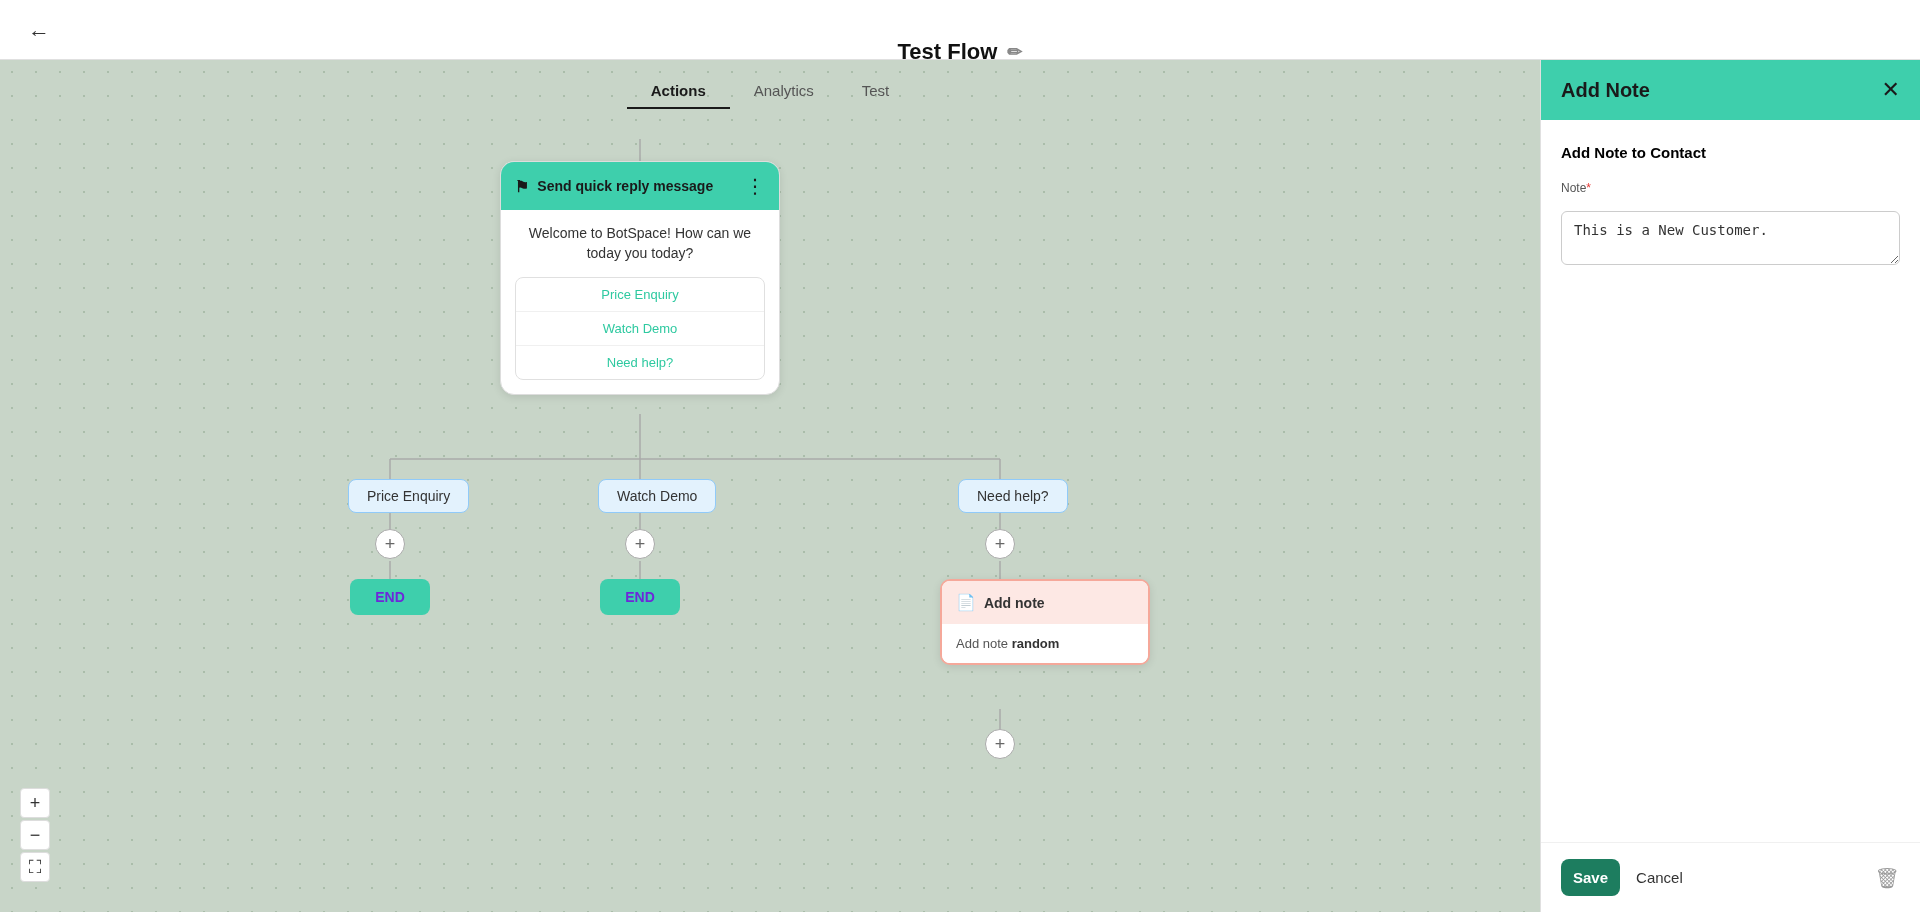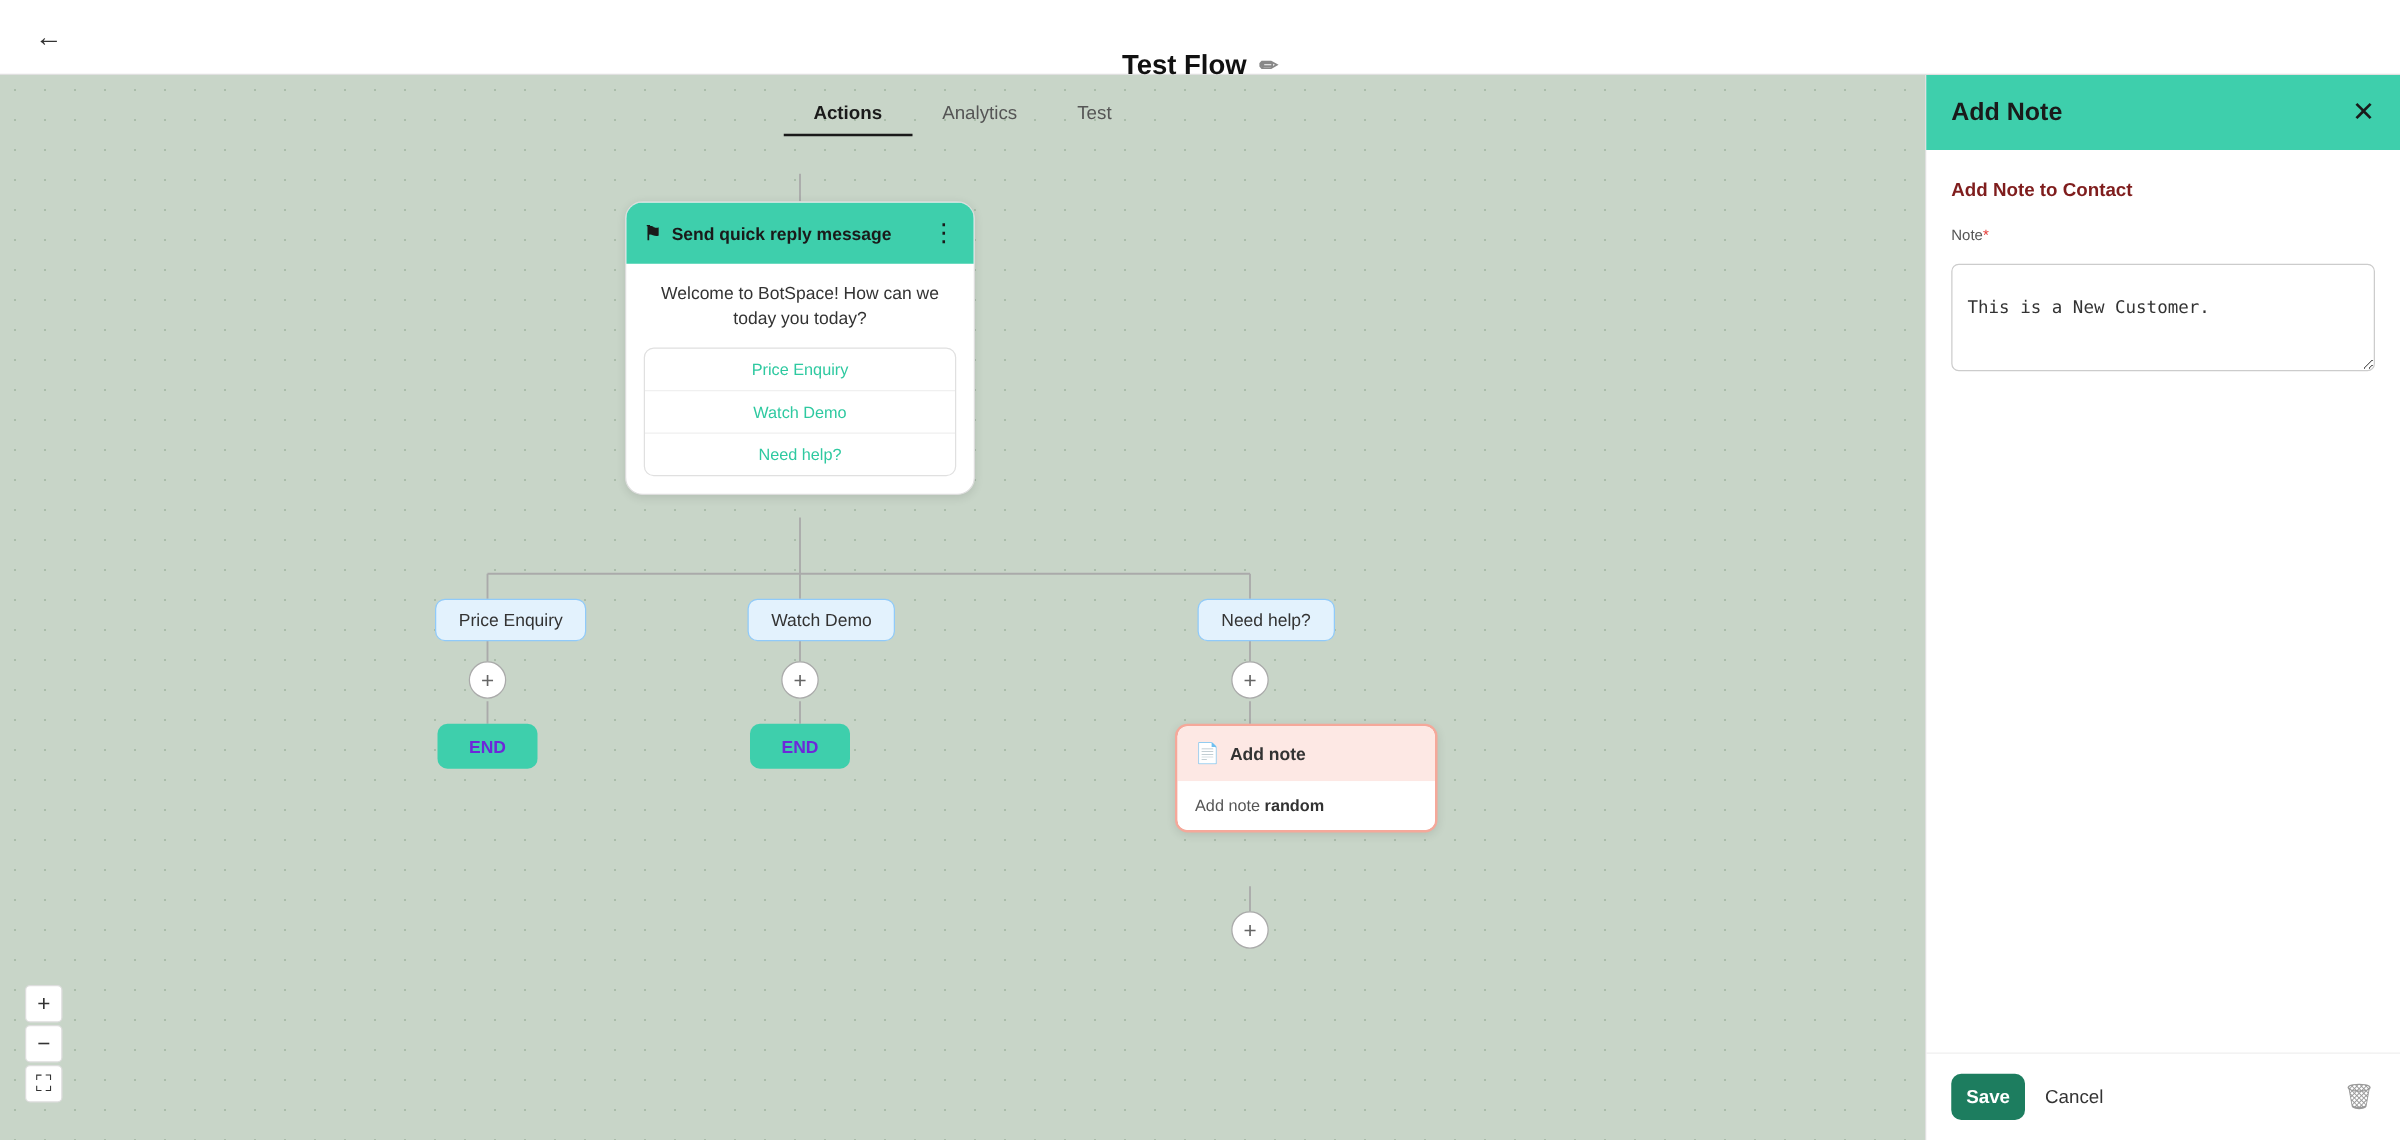--- a/index.html
+++ b/index.html
@@ -291,34 +291,34 @@
       cursor: pointer;
     }
     .panel-body {
       flex: 1;
       padding: 24px 20px;
       overflow-y: auto;
     }
     .panel-section-title {
       font-size: 15px;
       font-weight: 600;
-      color: #7f1d1d;
+      color: #000000;
       margin-bottom: 20px;
     }
     .field-label {
       font-size: 12px;
       color: #555;
       margin-bottom: 16px;
     }
     .field-required { color: #e53935; }
     .note-input {
       width: 100%;
       border: 1px solid #ccc;
       border-radius: 6px;
-      padding: 26px 12px;
+      padding: 10px 12px;
       font-size: 14px;
       color: #333;
       min-height: 48px;
       outline: none;
       resize: vertical;
     }
 
     
     .panel-footer {
       padding: 16px 20px;

